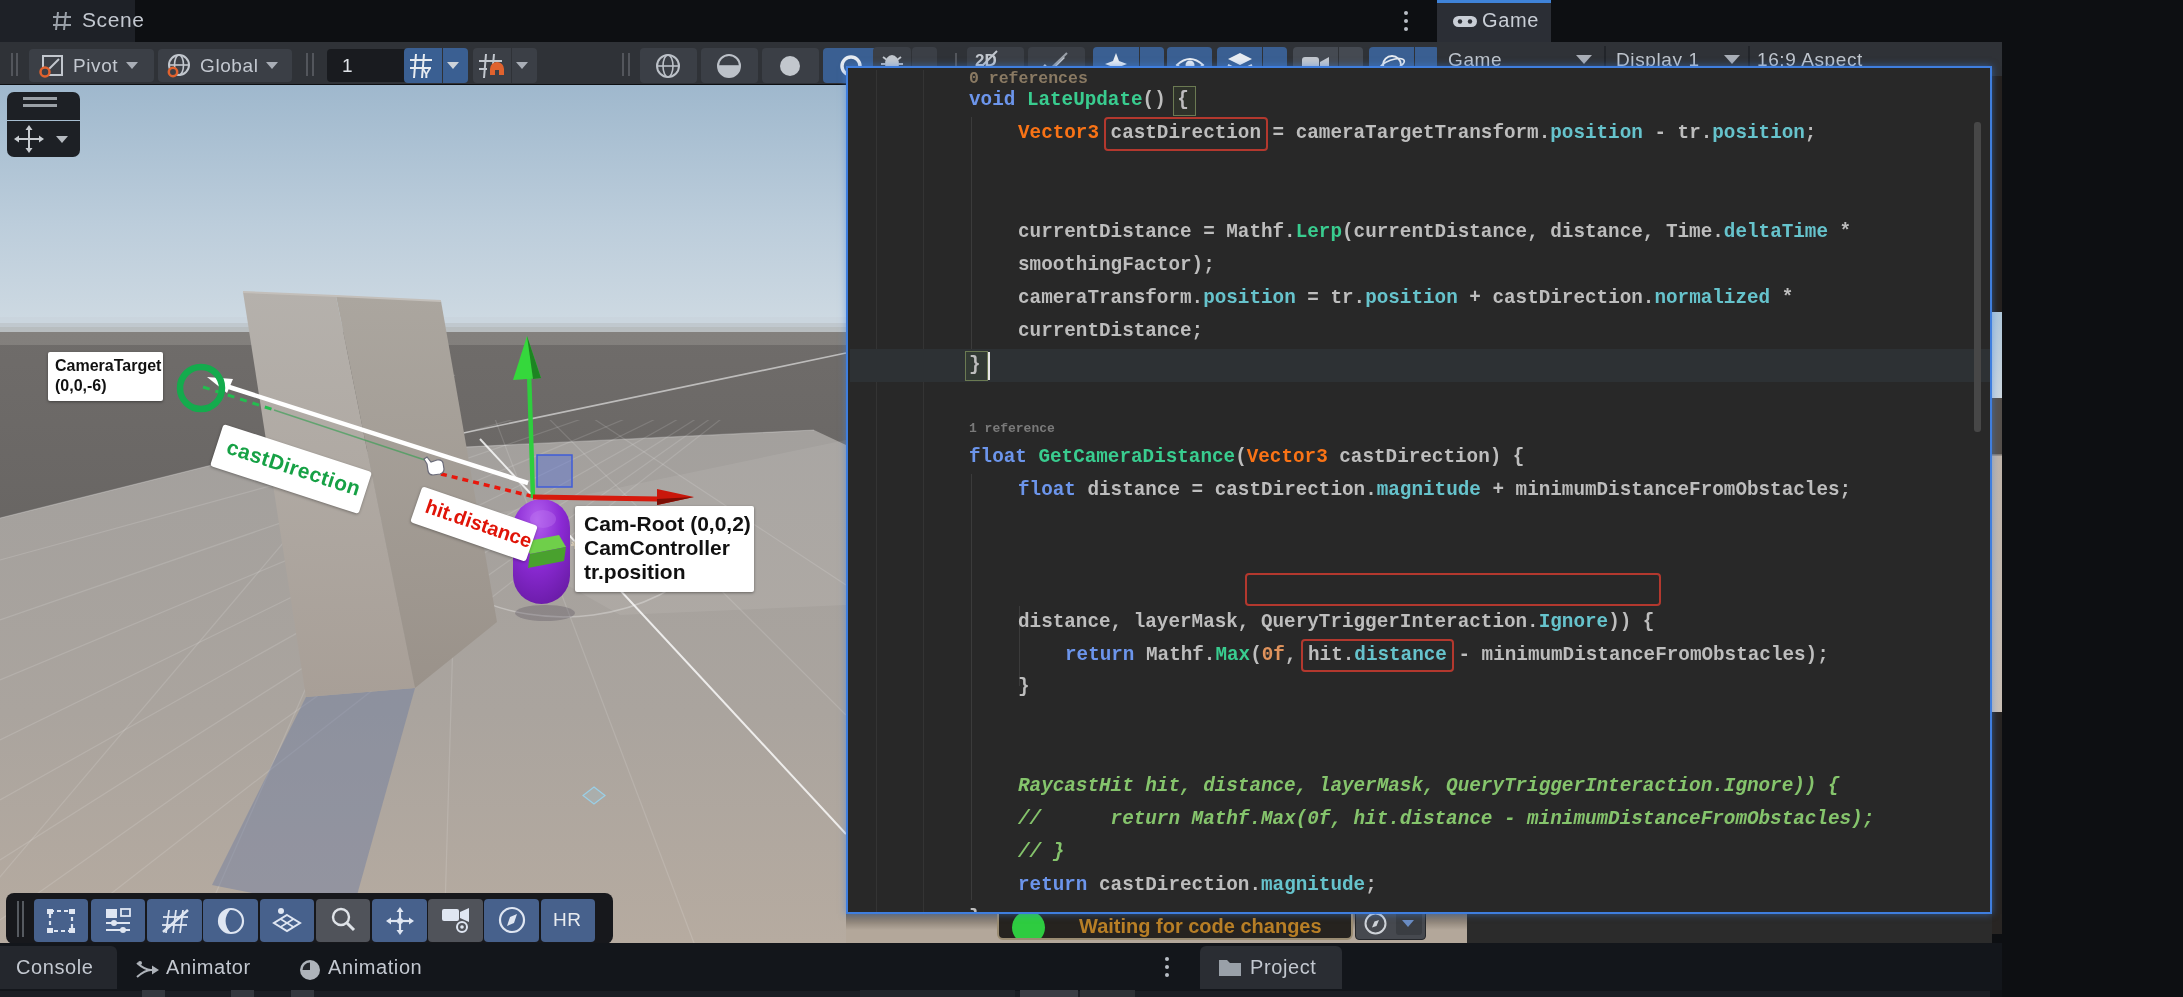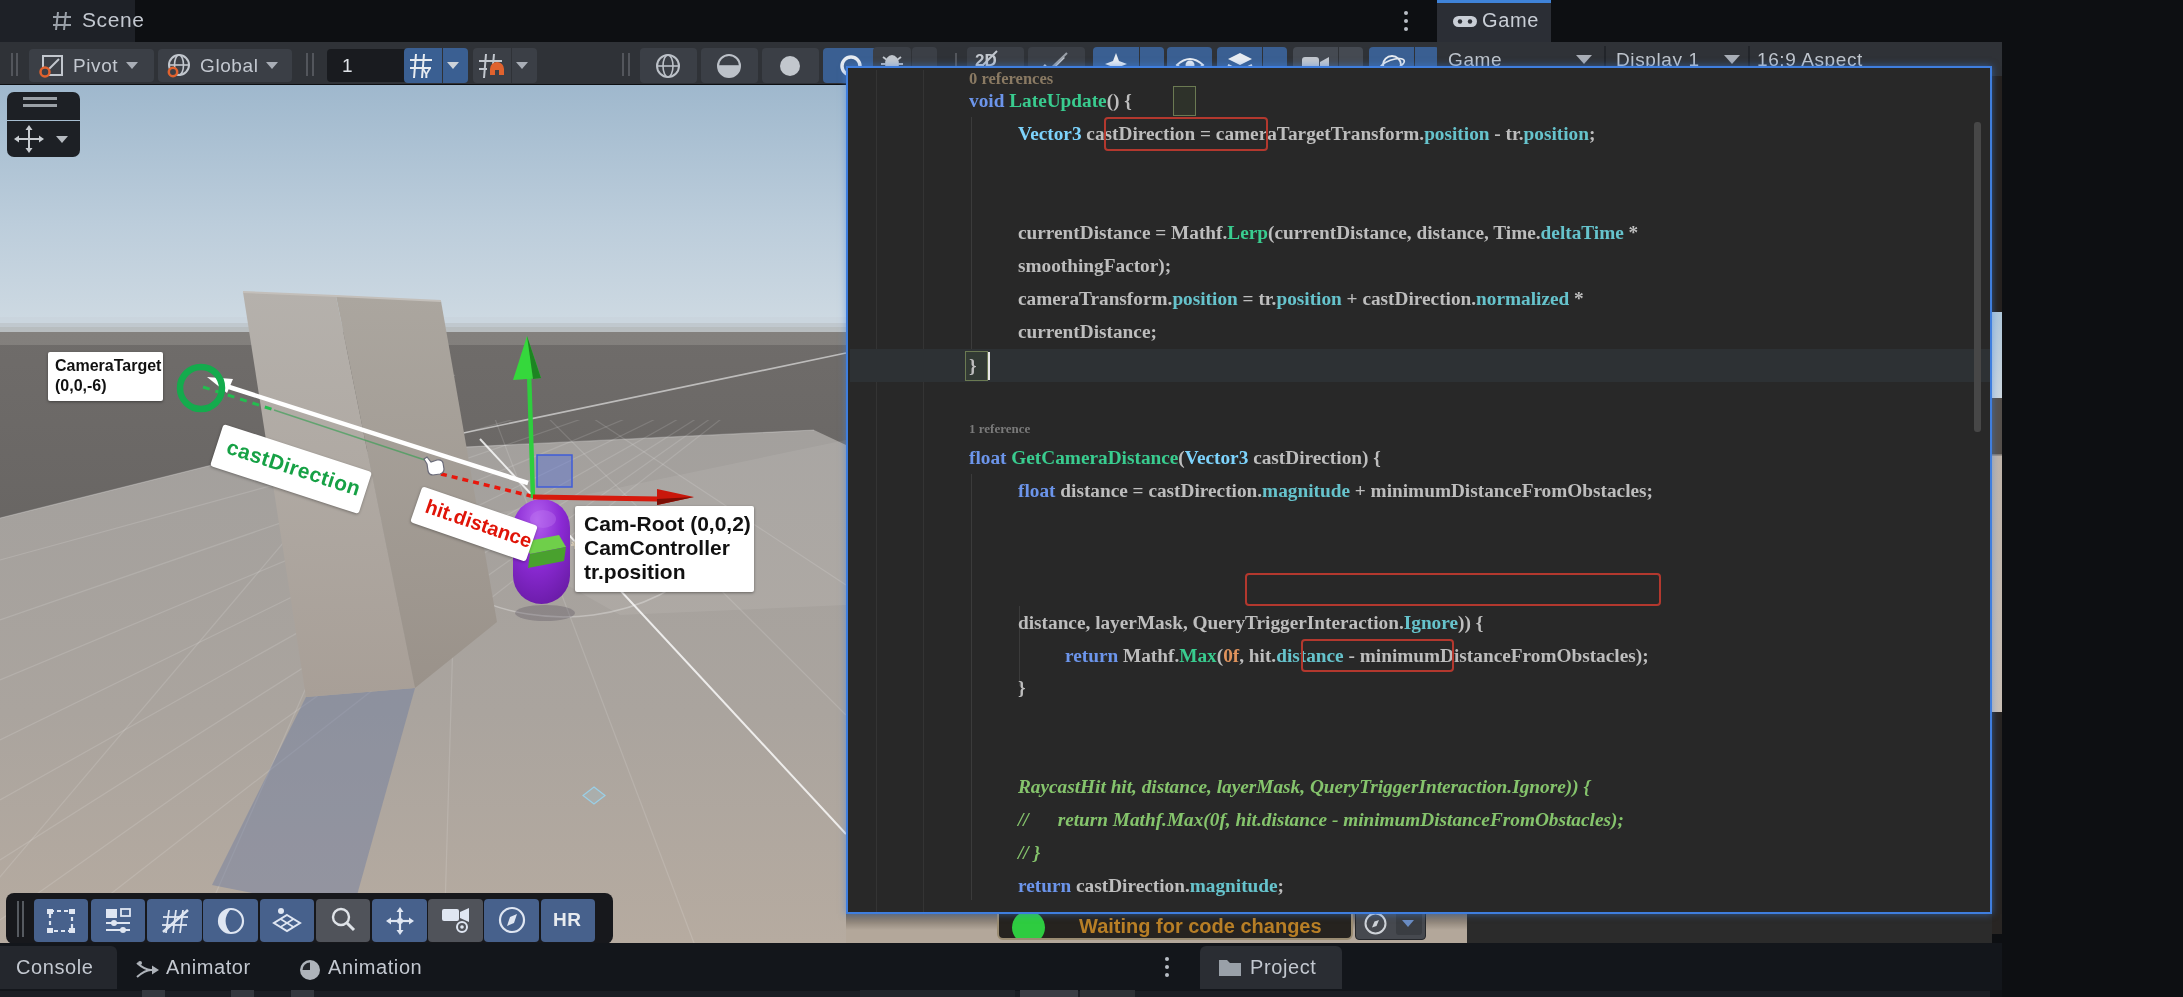--- a/index.html
+++ b/index.html
@@ -1,22 +1,22 @@
 <!DOCTYPE html>
 <html><head><meta charset="utf-8">
 <style>
 html,body{margin:0;padding:0;background:#0d0f12;}
 .page{position:relative;width:2002px;height:997px;overflow:hidden;background:#0d0f12;font-family:"Liberation Sans",sans-serif;}
 .abs{position:absolute;}
 .ui{color:#c3c8d0;font-size:19px;letter-spacing:0.6px;}
 .sep{width:2px;background:#53565c;}
 .tri{width:0;height:0;border-left:6px solid transparent;border-right:6px solid transparent;border-top:7px solid #a9aeb6;}
 .btn{border-radius:4px;}
-.code{font-family:Liberation Serif, serif;font-size:19.3px;line-height:33px;white-space:pre;color:#BDBDBD;font-weight:bold;}
-.k{color:#6C95EB}.m{color:#39CC8F}.c{color:#7dd3fc}.f{color:#66C3CC}.n{color:#E0935C}
+.code{font-family:Liberation Mono, monospace;font-size:19.3px;line-height:33px;white-space:pre;color:#BDBDBD;font-weight:bold;}
+.k{color:#6C95EB}.m{color:#39CC8F}.c{color:#f97316}.f{color:#66C3CC}.n{color:#E0935C}
 .cm{color:#85C46C;font-style:italic}.g{color:#7a7a7a}
 .dots{display:flex;flex-direction:column;gap:4px;align-items:center}
 .dots i{width:4px;height:4px;border-radius:50%;background:#b9bec6;display:block}
 </style></head>
 <body>
 <div class="page">
 
 <div class="abs" id="topbar" style="left:0;top:0;width:2183px;height:42px;background:#0d0f12;"></div>
 <div class="abs" style="left:0;top:0;width:135px;height:42px;background:#1e2127;"></div>
 <div class="abs" style="left:52px;top:11px;width:20px;height:20px;">
@@ -416,21 +416,21 @@
           <path d="M 19 6 l 9 -4 v 14 l -9 -4 z" fill="#dfe6f2"></path>
           <circle cx="21" cy="21" r="5" fill="none" stroke="#dfe6f2" stroke-width="2"></circle>
           <circle cx="21" cy="21" r="1.8" fill="#dfe6f2"></circle>
         </svg></div>
 <div class="abs btn" style="left:484px;top:814px;width:55px;height:43px;background:#47618c;"></div>
 <div class="abs" style="left:498px;top:821px;"><svg width="28" height="28">
           <circle cx="14" cy="14" r="12" fill="none" stroke="#dfe6f2" stroke-width="2.2"></circle>
           <path d="M 19 8 l -3 9 l -7 3 l 3 -9 z" fill="#dfe6f2"></path>
         </svg></div>
 <div class="abs btn" style="left:541px;top:814px;width:54px;height:43px;background:#47618c;"></div>
-<div class="abs" style="left:553px;top:824px;color:#e8ebef;font-size:19px;font-weight:bold;letter-spacing:0.5px;">HR</div>
+<div class="abs" style="left:553px;top:824px;color:#e8ebef;font-size:19px;font-weight:normal;letter-spacing:0.5px;">HR</div>
 </div>
 
 <div class="abs" style="left:846px;top:900px;width:621px;height:43px;background:#b3a79a;"></div>
 <div class="abs" style="left:846px;top:914px;width:621px;height:16px;background:linear-gradient(rgba(30,25,20,0.45),rgba(30,25,20,0));"></div>
 <div class="abs" style="left:1467px;top:900px;width:525px;height:43px;background:#2b2b2b;"></div>
 
 <div class="abs" id="gameview" style="left:1992px;top:76px;width:159px;height:858px;background:#262220;">
 <svg width="159" height="858" style="position:absolute;left:0;top:0;">
 <defs>
 <linearGradient id="gsky" x1="0" y1="0" x2="0" y2="1">

